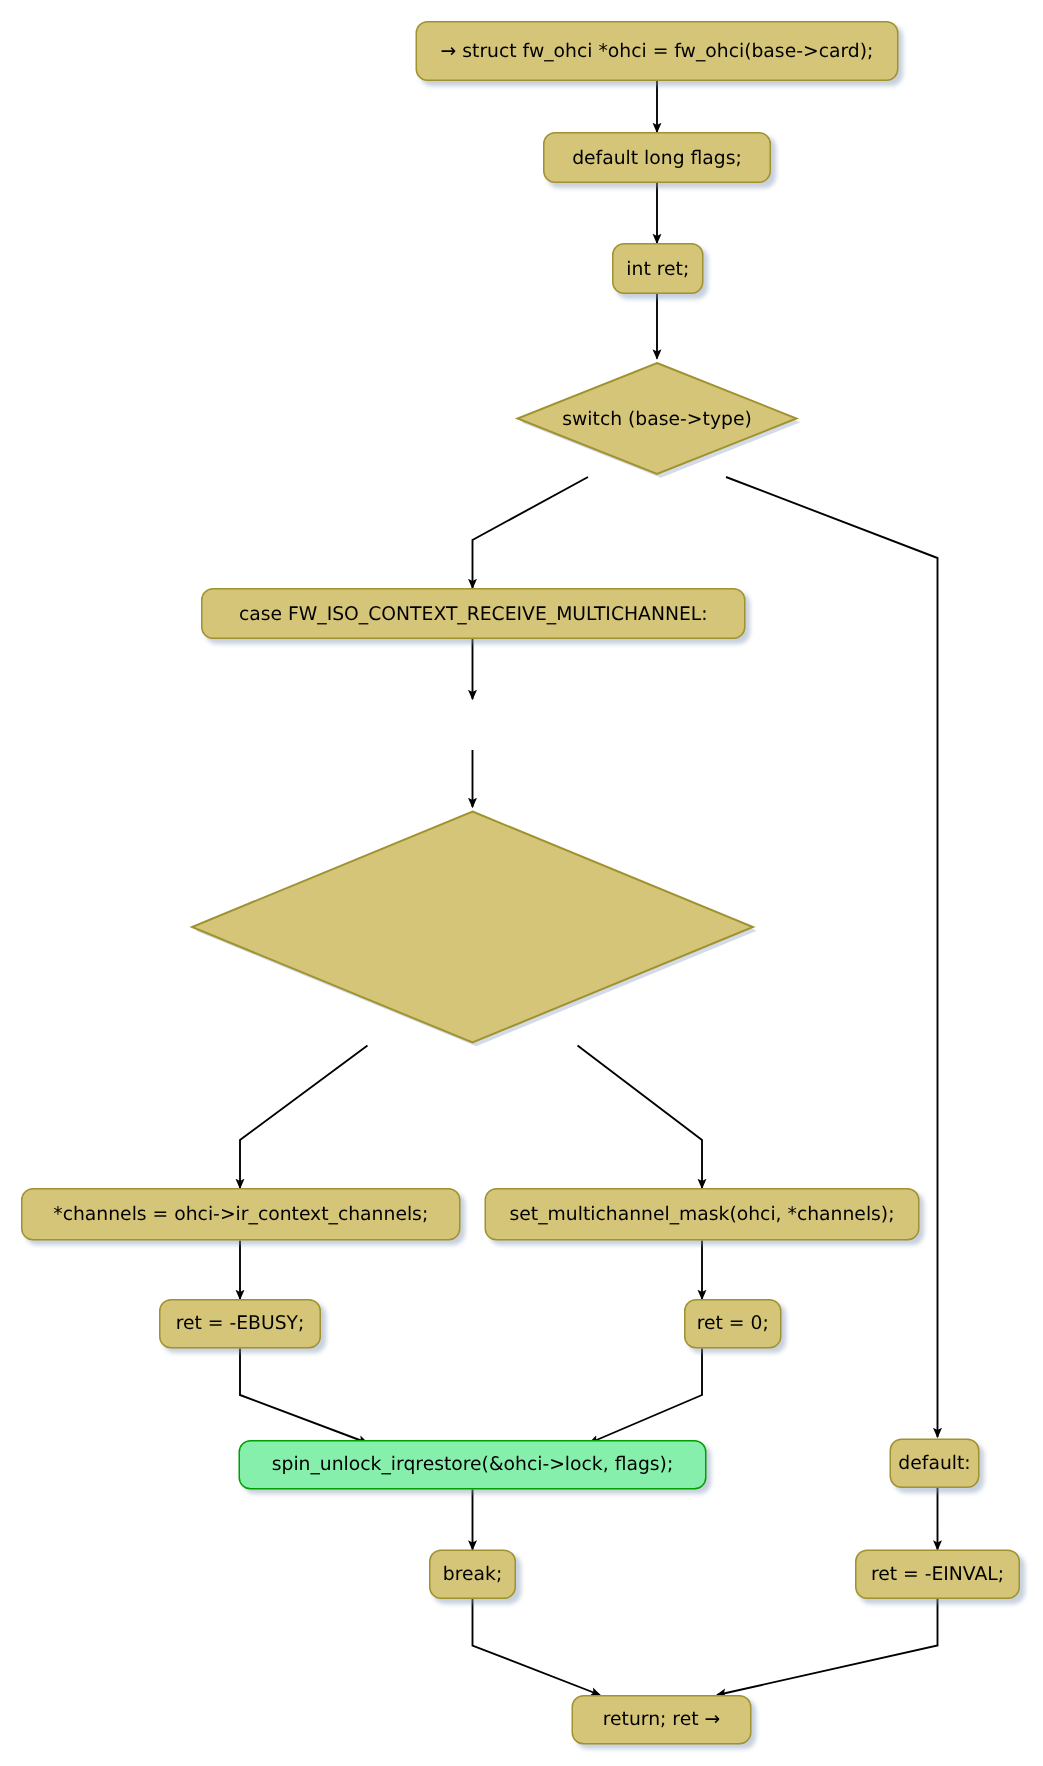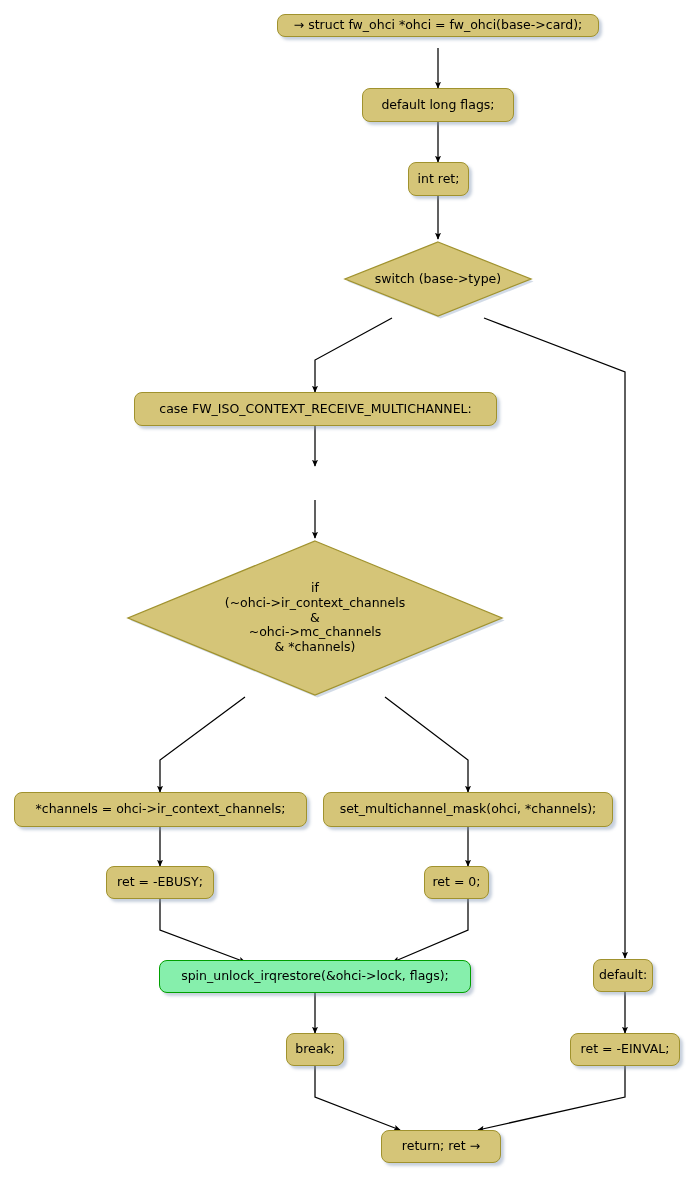--- a/index.html
+++ b/index.html
@@ -119,21 +119,21 @@
       <path d="M315,993 L315,1033"></path>
 
       <path d="M625,992 L625,1033"></path>
 
       <path d="M315,1066 L315,1097 L400,1130"></path>
 
       <path d="M625,1066 L625,1097 L478,1130"></path>
     </g>
   </svg>
 
-  <div class="node box" style="left:277px; top:14px; width:322px; height:23px;">
+  <div class="node box" style="left:277px; top:14px; width:322px; height:40px;">
     <span>→ struct fw_ohci *ohci = fw_ohci(base-&gt;card);</span>
   </div>
 
   <div class="node box" style="left:362px; top:88px; width:152px; height:34px;">
     <span>default long flags;</span>
   </div>
 
   <div class="node box" style="left:408px; top:162px; width:61px; height:34px;">
     <span>int ret;</span>
   </div>
@@ -149,40 +149,35 @@
     </svg>
     <span class="dia-label">switch (base-&gt;type)</span>
   </div>
 
 
   <div class="node diamond" style="left:125px; top:538px; width:380px; height:160px;">
     <svg class="dia-svg" viewBox="0 0 380 160" preserveAspectRatio="none" xmlns="http://www.w3.org/2000/svg">
       <polygon points="190,3 377,80 190,157 3,80" fill="#D5C578" stroke="#A0922E" stroke-width="1.3" transform="translate(2.5,2.5)" opacity="0.38" style="fill:#8aa0c0;stroke:none"></polygon>
       <polygon points="190,3 377,80 190,157 3,80" fill="#D5C578" stroke="#A0922E" stroke-width="1.3"></polygon>
     </svg>
-    <span class="dia-label">if
-(~ohci-&gt;ir_context_channels
-&amp;
-~ohci-&gt;mc_channels
-&amp; *channels)</span>
   </div>
 
   <div class="node box" style="left:14px; top:792px; width:293px; height:35px;">
     <span>*channels = ohci-&gt;ir_context_channels;</span>
   </div>
 
   <div class="node box" style="left:323px; top:792px; width:290px; height:35px;">
     <span>set_multichannel_mask(ohci, *channels);</span>
   </div>
 
   <div class="node box" style="left:106px; top:866px; width:108px; height:33px;">
     <span>ret = -EBUSY;</span>
   </div>
 
-  <div class="node box" style="left:424px; top:866px; width:65px; height:33px;">
+  <div class="node box" style="left:456px; top:866px; width:65px; height:33px;">
     <span>ret = 0;</span>
   </div>
 
   <div class="node box green" style="left:159px; top:960px; width:312px; height:33px;">
     <span>spin_unlock_irqrestore(&amp;ohci-&gt;lock, flags);</span>
   </div>
 
   <div class="node box" style="left:286px; top:1033px; width:58px; height:33px;">
     <span>break;</span>
   </div>

